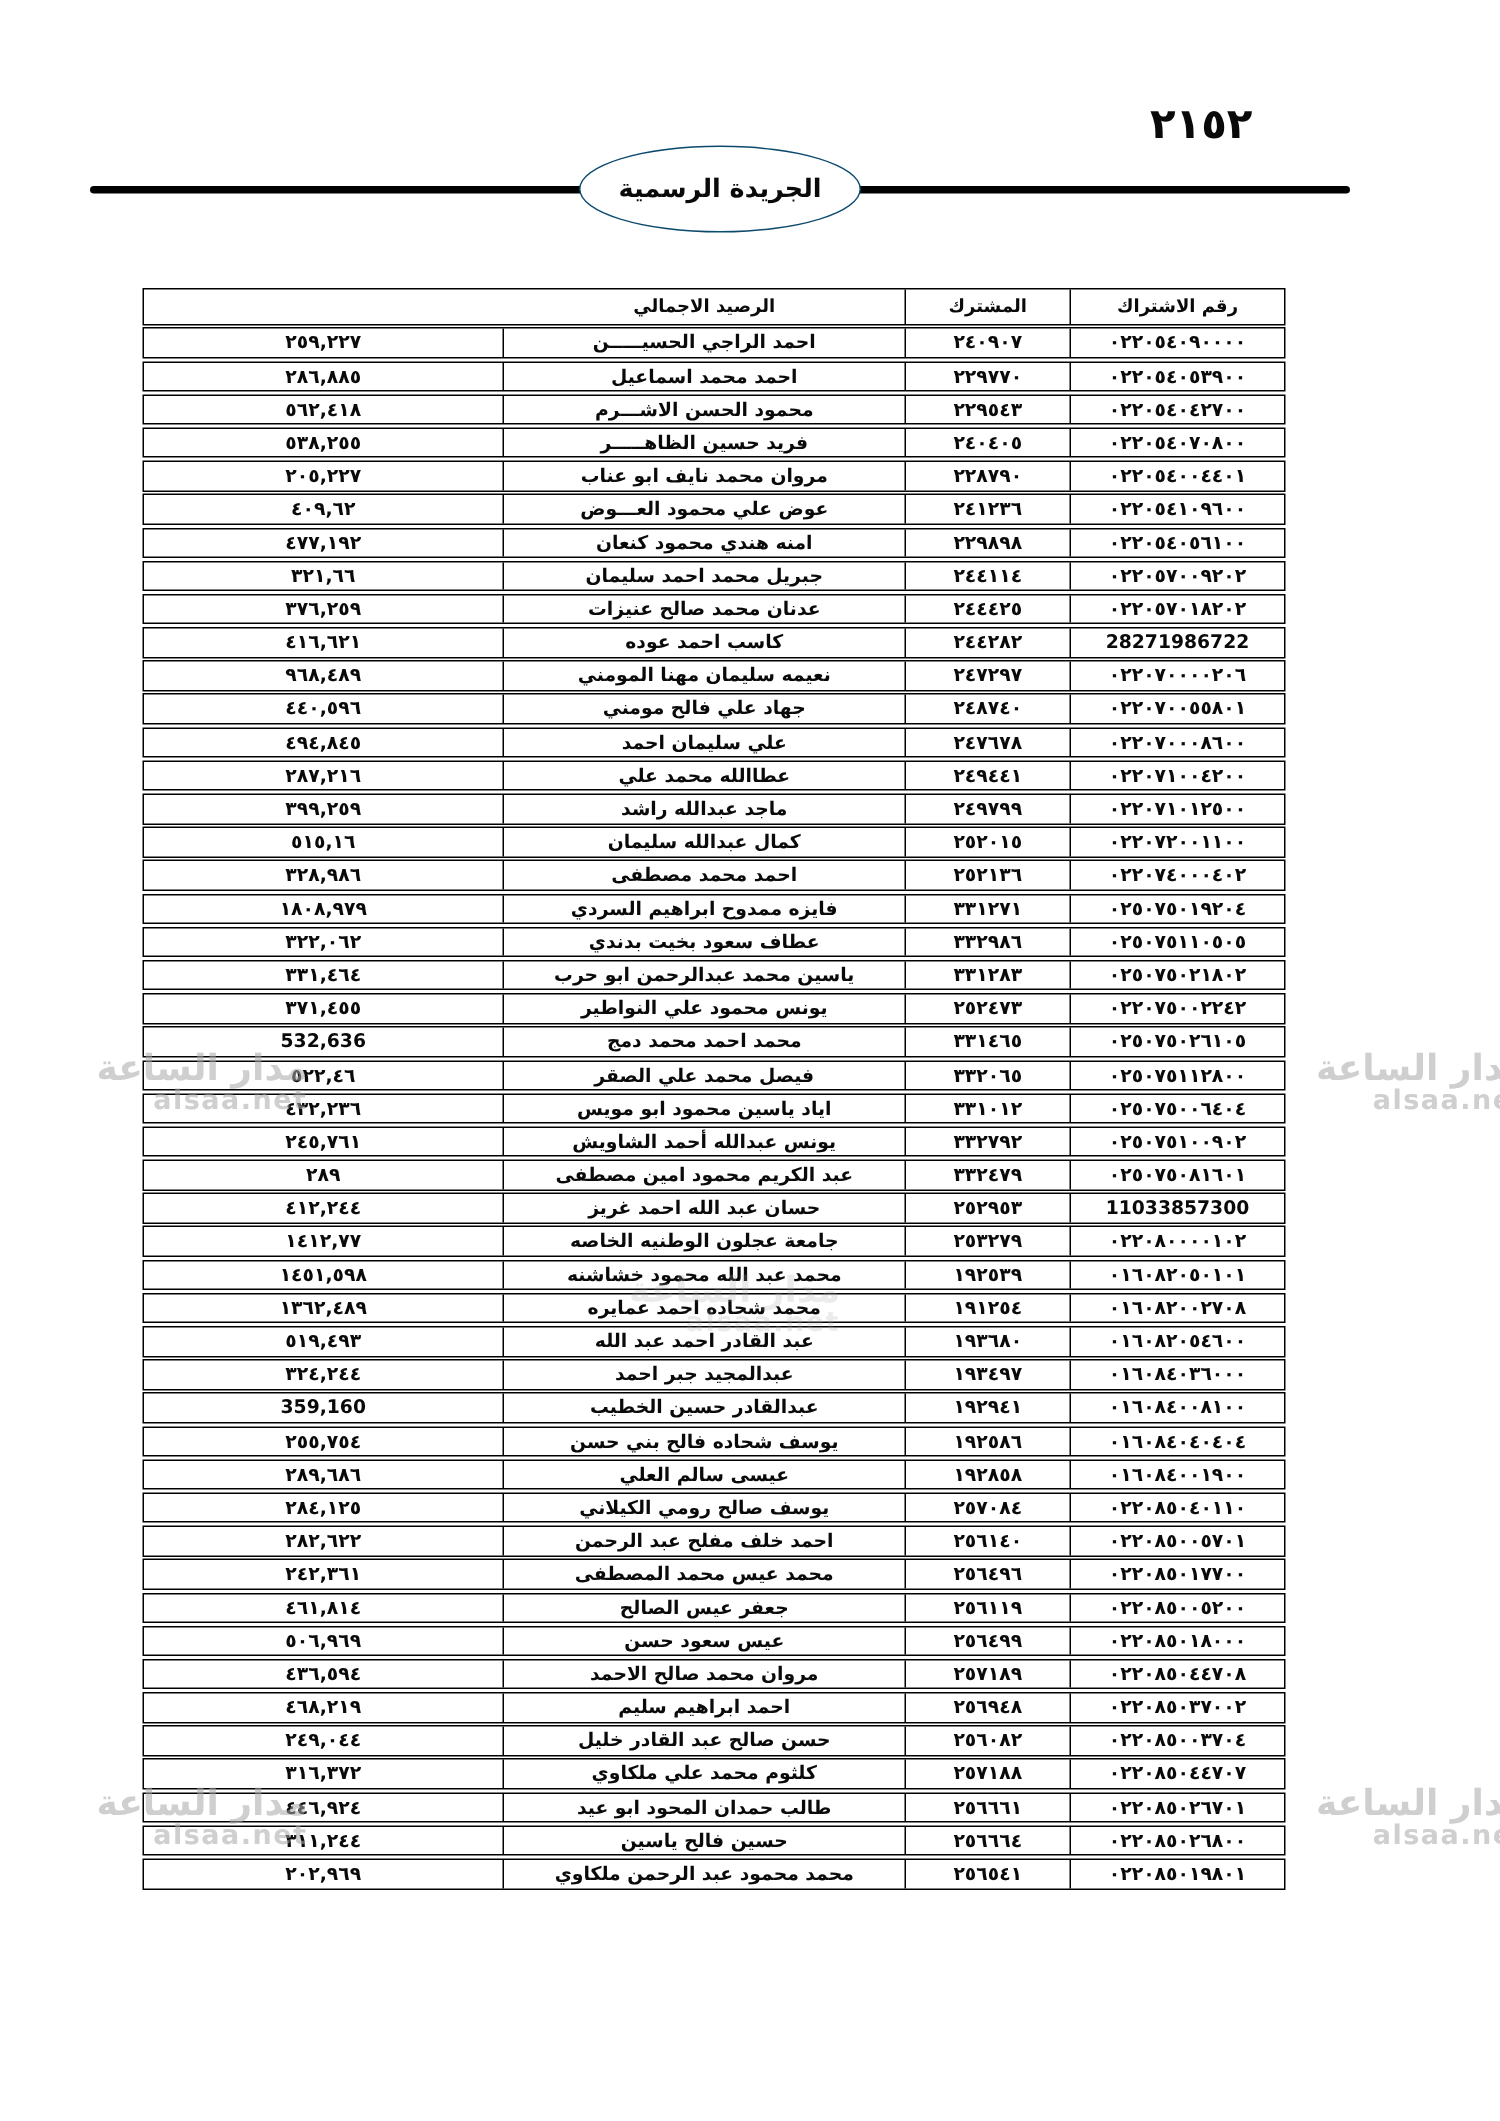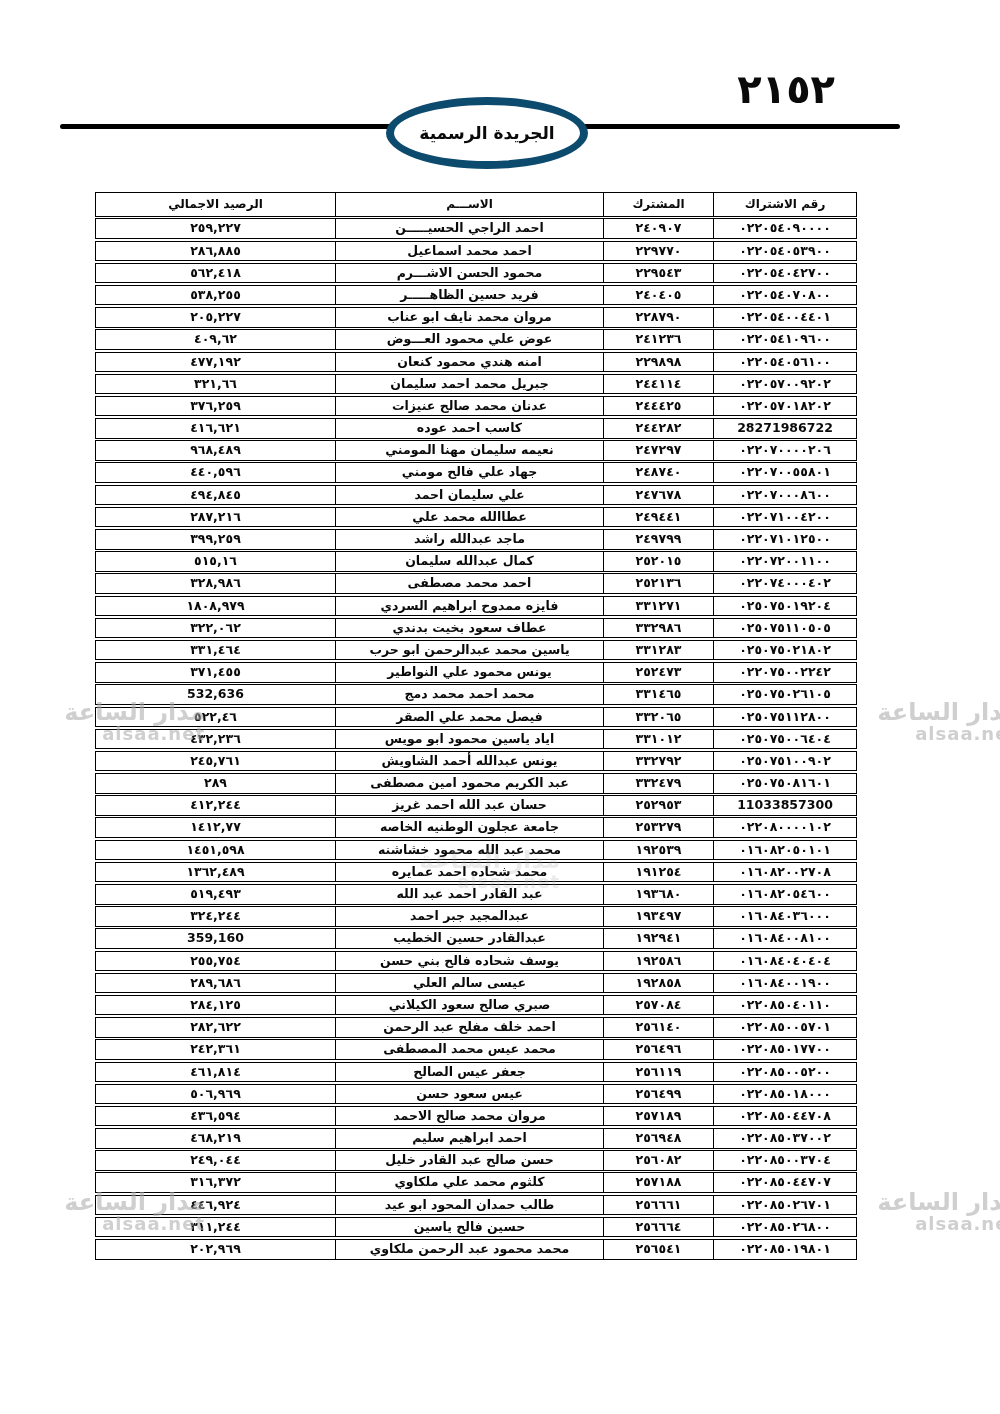--- a/index.html
+++ b/index.html
@@ -9,29 +9,29 @@
     position:relative;
     overflow:hidden;
     font-family:"DejaVu Sans", sans-serif;
     color:#0a0a0a;
     direction:rtl;
   }
   .sheet{position:absolute;inset:0;}
   
   .page-number{
     position:absolute;top:66px;right:165px;
-    font-size:40px;font-weight:bold;letter-spacing:2px;
+    font-size:28px;font-weight:bold;letter-spacing:2px;
   }
   .header-rule{
     position:absolute;top:124px;left:60px;width:840px;height:5px;
     background:#000;border-radius:3px;
   }
   .title-oval{
     position:absolute;top:97px;left:386px;width:186px;height:56px;
-    background:#fff;border:8px solid #0c4a6e;border-radius:50%;
+    background:#fff;border:1px solid #0c4a6e;border-radius:50%;
     display:flex;align-items:center;justify-content:center;
     z-index:3;
   }
   .title-oval span{font-size:17px;font-weight:bold;}
   
   .tbl{position:absolute;top:190px;left:95px;width:762px;}
   .t-row{
     display:grid;
     direction:rtl;
     grid-template-columns:142px 110px 268px auto;
@@ -78,21 +78,20 @@
   <div class="page-number">٢١٥٢</div>
   <div class="header-rule"></div>
   <div class="title-oval">
     <span>الجريدة الرسمية</span>
   </div>
 
   <div class="tbl">
     <div class="t-row t-head">
       <div class="cell col-sub">رقم الاشتراك</div>
       <div class="cell col-mem">المشترك</div>
-      <div class="cell col-name">الاســـم</div>
       <div class="cell col-bal">الرصيد الاجمالي</div>
     </div>
     <div id="rows-container">
   <div class="t-row">
     <div class="cell col-sub">٠٢٢٠٥٤٠٩٠٠٠٠</div>
     <div class="cell col-mem">٢٤٠٩٠٧</div>
     <div class="cell col-name">احمد الراجي الحسيـــــن</div>
     <div class="cell col-bal">٢٥٩,٢٢٧</div>
   </div>
 
@@ -330,21 +329,21 @@
   <div class="t-row">
     <div class="cell col-sub">٠١٦٠٨٤٠٠١٩٠٠</div>
     <div class="cell col-mem">١٩٢٨٥٨</div>
     <div class="cell col-name">عيسى سالم العلي</div>
     <div class="cell col-bal">٢٨٩,٦٨٦</div>
   </div>
 
   <div class="t-row">
     <div class="cell col-sub">٠٢٢٠٨٥٠٤٠١١٠</div>
     <div class="cell col-mem">٢٥٧٠٨٤</div>
-    <div class="cell col-name">صبري صالح سعود الكيلاني</div>
+    <div class="cell col-name">يوسف صالح رومي الكيلاني</div>
     <div class="cell col-bal">٢٨٤,١٢٥</div>
   </div>
 
   <div class="t-row">
     <div class="cell col-sub">٠٢٢٠٨٥٠٠٥٧٠١</div>
     <div class="cell col-mem">٢٥٦١٤٠</div>
     <div class="cell col-name">احمد خلف مفلح عبد الرحمن</div>
     <div class="cell col-bal">٢٨٢,٦٢٢</div>
   </div>
 

